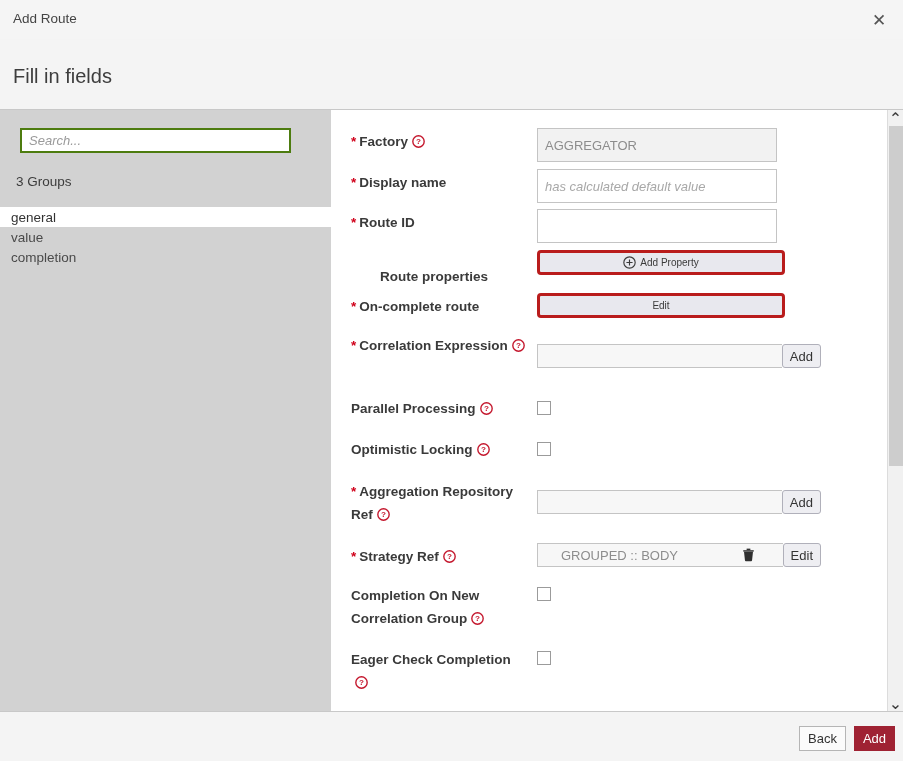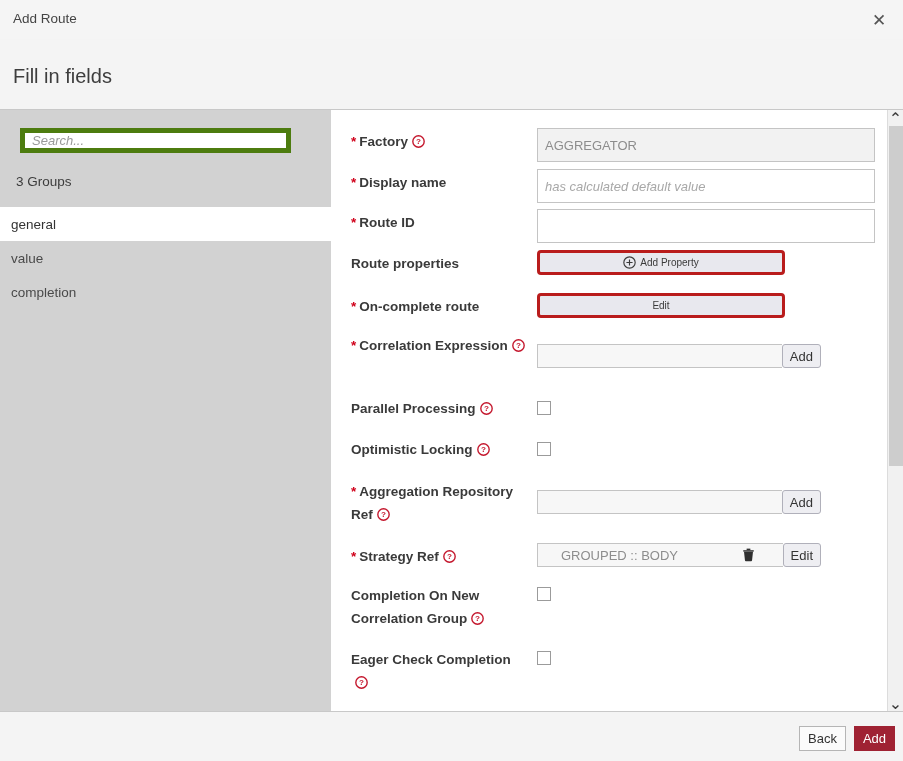--- a/index.html
+++ b/index.html
@@ -52,40 +52,40 @@
     width: 331px; height: 601px;
     background: #d2d2d2;
     overflow: hidden;
   }
   .search-wrap {
     position: absolute; left: 20px; top: 18px;
     width: 271px; height: 25px;
   }
   .search-input {
     width: 271px; height: 25px;
-    border: 5px solid #4d7c0f;
+    border: 2px solid #4d7c0f;
     background: #ffffff;
     padding: 0 7px;
     font-family: "Liberation Sans", sans-serif;
     font-size: 13px;
     color: #444444;
     outline: none;
   }
   .search-input::placeholder {
     color: #9a9a9a; font-style: italic; font-size: 13px;
   }
   .groups-count {
     position: absolute; left: 16px; top: 64px;
     font-size: 13.5px; color: #3c3c3c;
   }
   .group-list {
     position: absolute; left: 0; top: 97px; width: 331px;
   }
   .group-item {
-    height: 34px;
+    height: 20px;
     display: flex; align-items: center;
     padding-left: 11px;
     font-size: 13.5px;
     color: #4a4a4a;
     cursor: pointer;
   }
   .group-item.selected {
     background: #ffffff;
     color: #333333;
   }
@@ -119,21 +119,21 @@
     width: 13px; height: 13px;
     vertical-align: -2px;
     margin-left: 4px;
     cursor: pointer;
   }
   .fctl {
     position: absolute; left: 206px;
   }
 
   .txtfield {
-    width: 338px; height: 24px;
+    width: 240px; height: 24px;
     border: 1px solid #c4c4c4;
     background: #ffffff;
     padding: 16px 7px;
     font-size: 13px;
     font-family: "Liberation Sans", sans-serif;
     color: #555555;
     outline: none;
   }
   .txtfield::placeholder { color: #a8a8a8; font-style: italic; }
   .txtfield.disabled {
@@ -311,21 +311,21 @@
     <div class="frow" style="top:99px;">
       <div class="flabel" style="top:3px;">
         <span class="req">*</span><span>Route ID</span>
       </div>
       <div class="fctl" style="top:0;">
         <input class="txtfield" type="text" placeholder="" style="">
       </div>
     </div>
 
     <div class="frow" style="top:140px;">
-      <div class="flabel" style="top:3px;">
+      <div class="flabel" style="top:16px;margin-left:29px;">
         <span>Route properties</span>
       </div>
       <div class="fctl" style="top:0;">
         <button class="btn-wide">
           <svg class="plus-icon" viewBox="0 0 16 16">
               <circle cx="8" cy="8" r="7" fill="none" stroke="#3a3a3a" stroke-width="1.4"></circle>
               <path d="M8 4.2v7.6M4.2 8h7.6" stroke="#3a3a3a" stroke-width="1.4"></path>
             </svg>
           <span>Add Property</span>
         </button>

